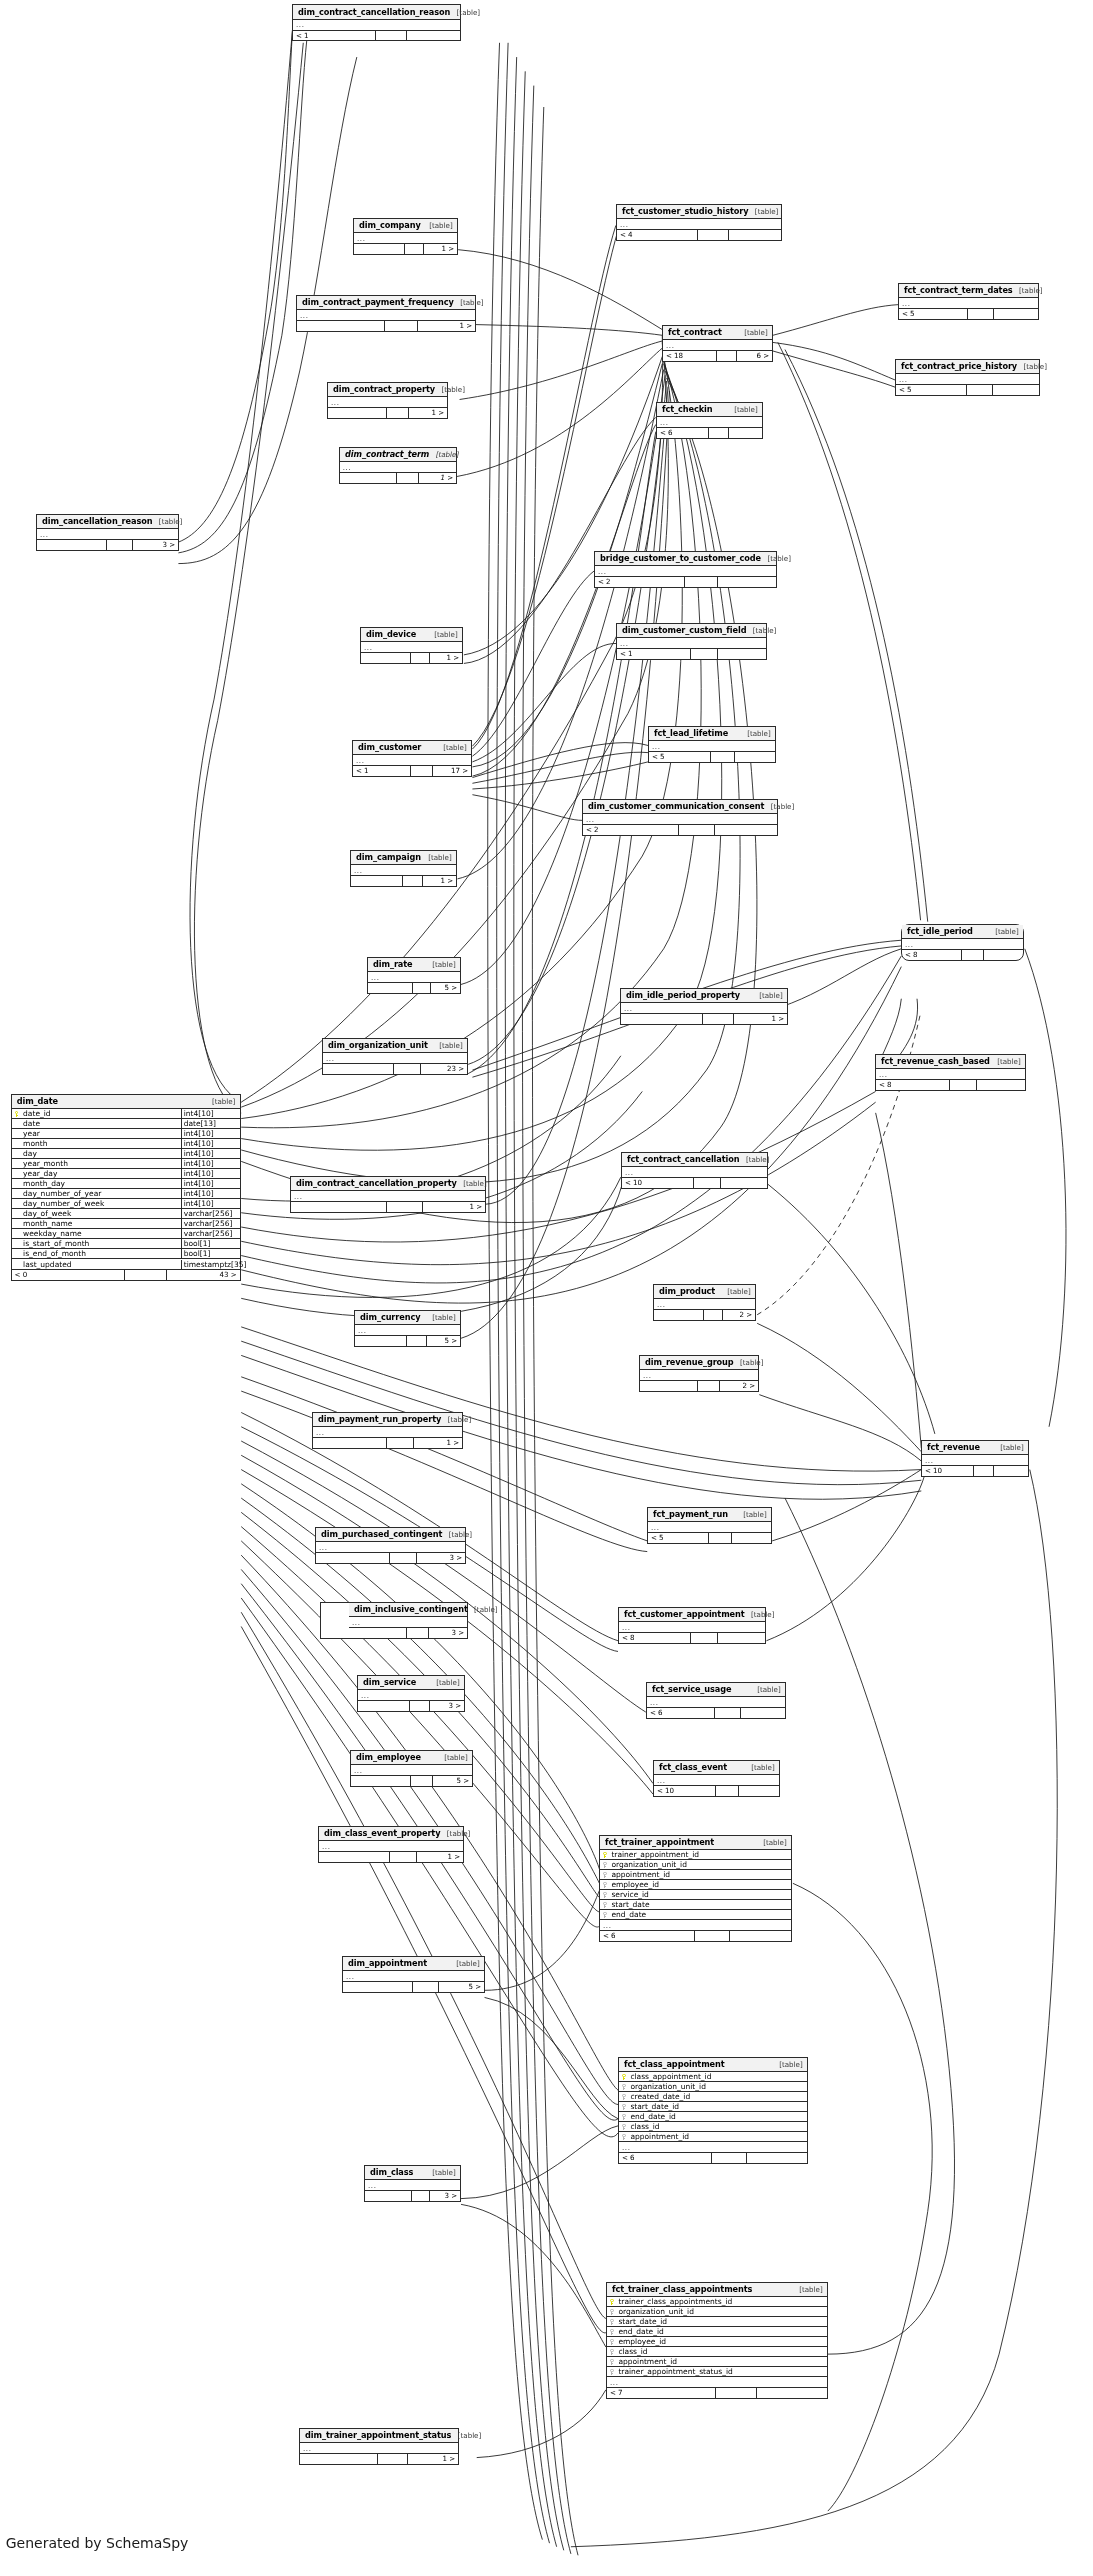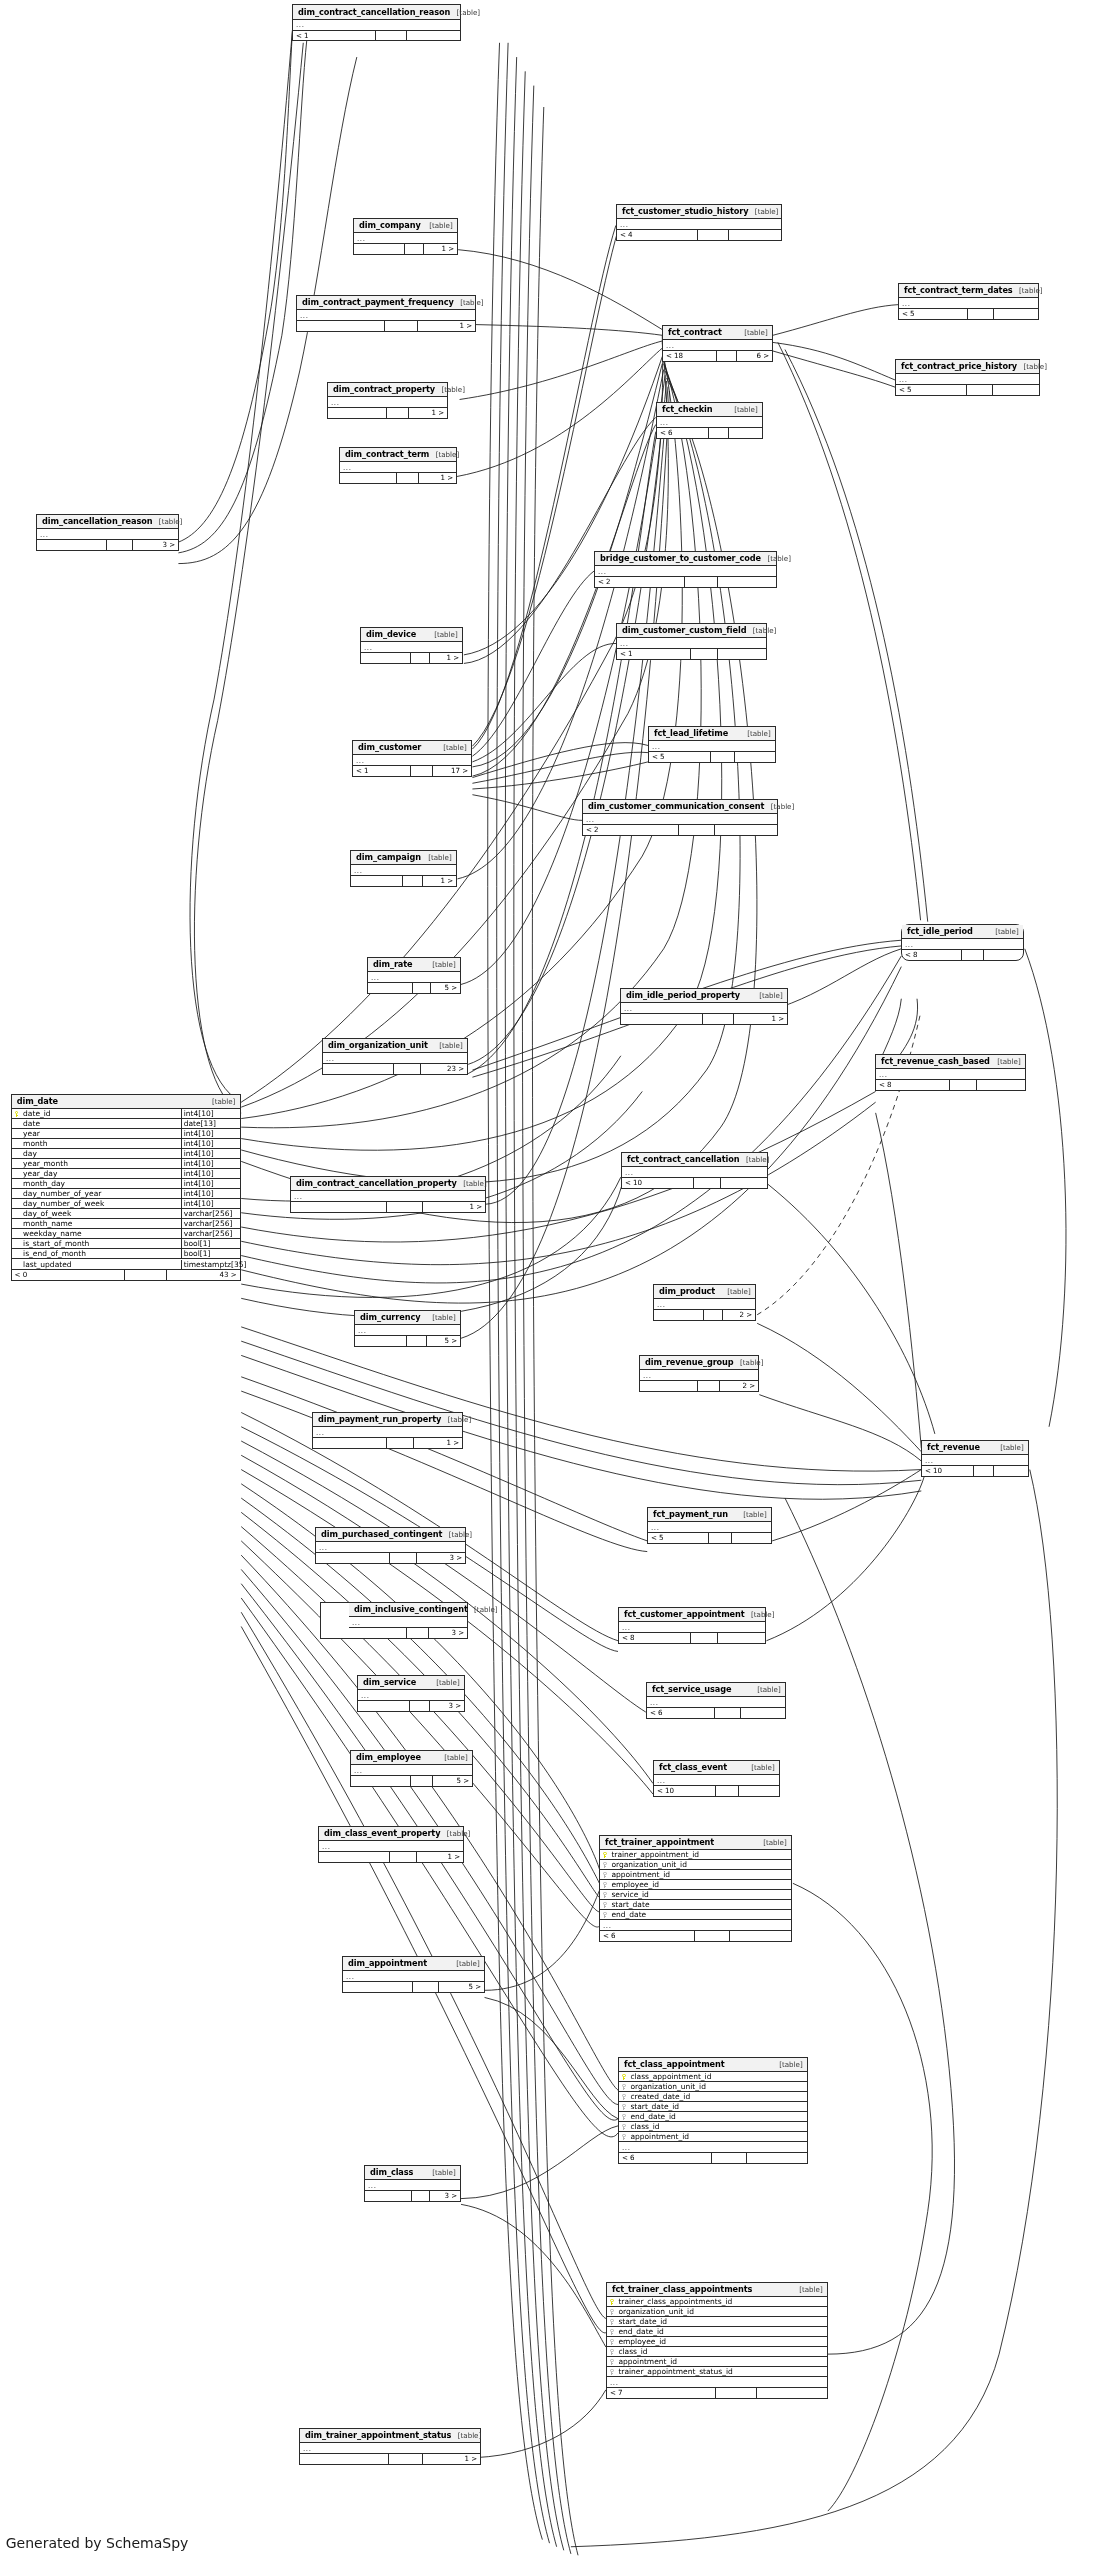--- a/index.html
+++ b/index.html
@@ -300,21 +300,21 @@
         <div class="row">
           <span class="ellipsis">...</span>
         </div>
       </div>
       <div class="foot">
         <span class="fl">&lt; 6</span>
         <span class="fm"></span>
         <span class="fr"></span>
       </div>
     </div>
-    <div class="tbl" style="left: 339px; top: 447px; width: 118px;">
+    <div class="tbl" style="left: 339px; top: 447px; width: 118px; font-style: italic;">
       <div class="hdr">
         <span class="nm">dim_contract_term</span>
         <span class="tag">[table]</span>
       </div>
       <div class="rows">
         <div class="row">
           <span class="ellipsis">...</span>
         </div>
       </div>
       <div class="foot">
@@ -1179,21 +1179,21 @@
         <div class="row">
           <span class="ellipsis">...</span>
         </div>
       </div>
       <div class="foot">
         <span class="fl">&lt; 7</span>
         <span class="fm"></span>
         <span class="fr"></span>
       </div>
     </div>
-    <div class="tbl" style="left: 299px; top: 2428px; width: 182px;">
+    <div class="tbl" style="left: 299px; top: 2428px; width: 160px;">
       <div class="hdr">
         <span class="nm">dim_trainer_appointment_status</span>
         <span class="tag">[table]</span>
       </div>
       <div class="rows">
         <div class="row">
           <span class="ellipsis">...</span>
         </div>
       </div>
       <div class="foot">

